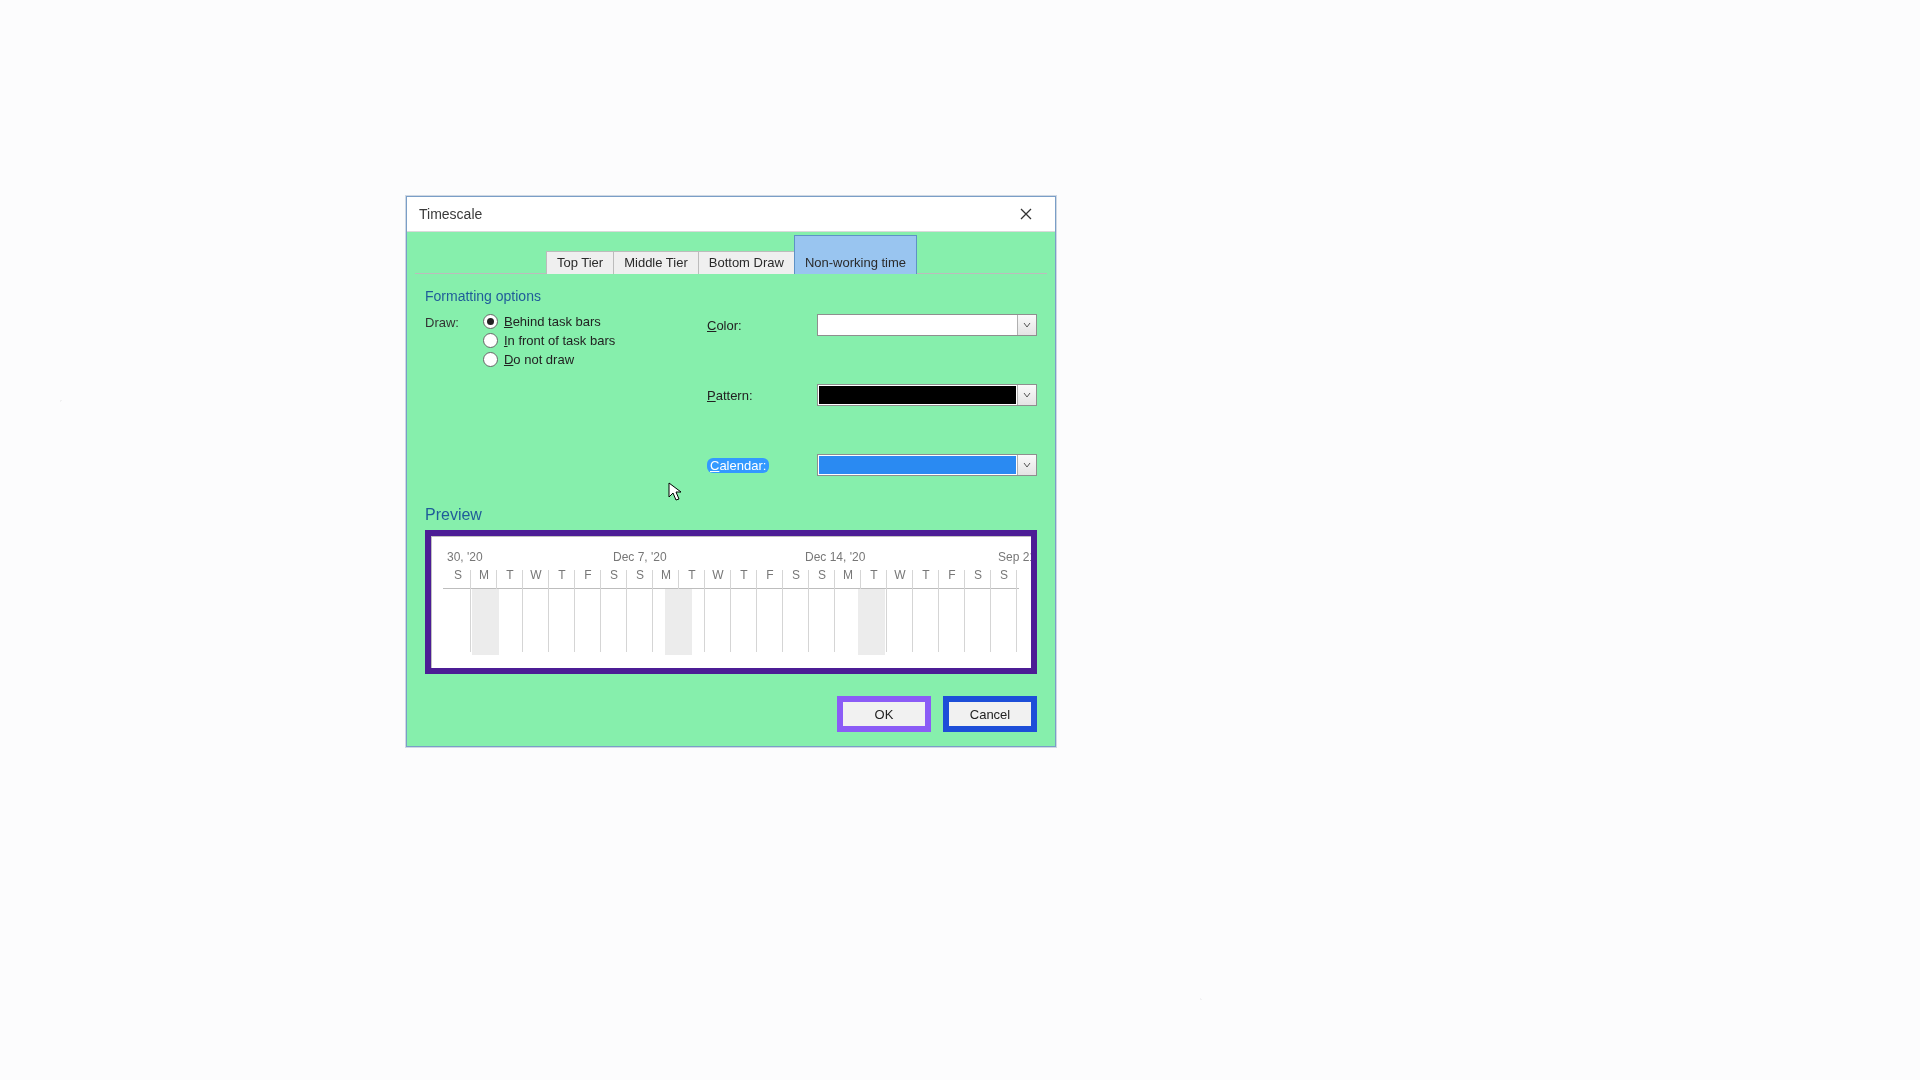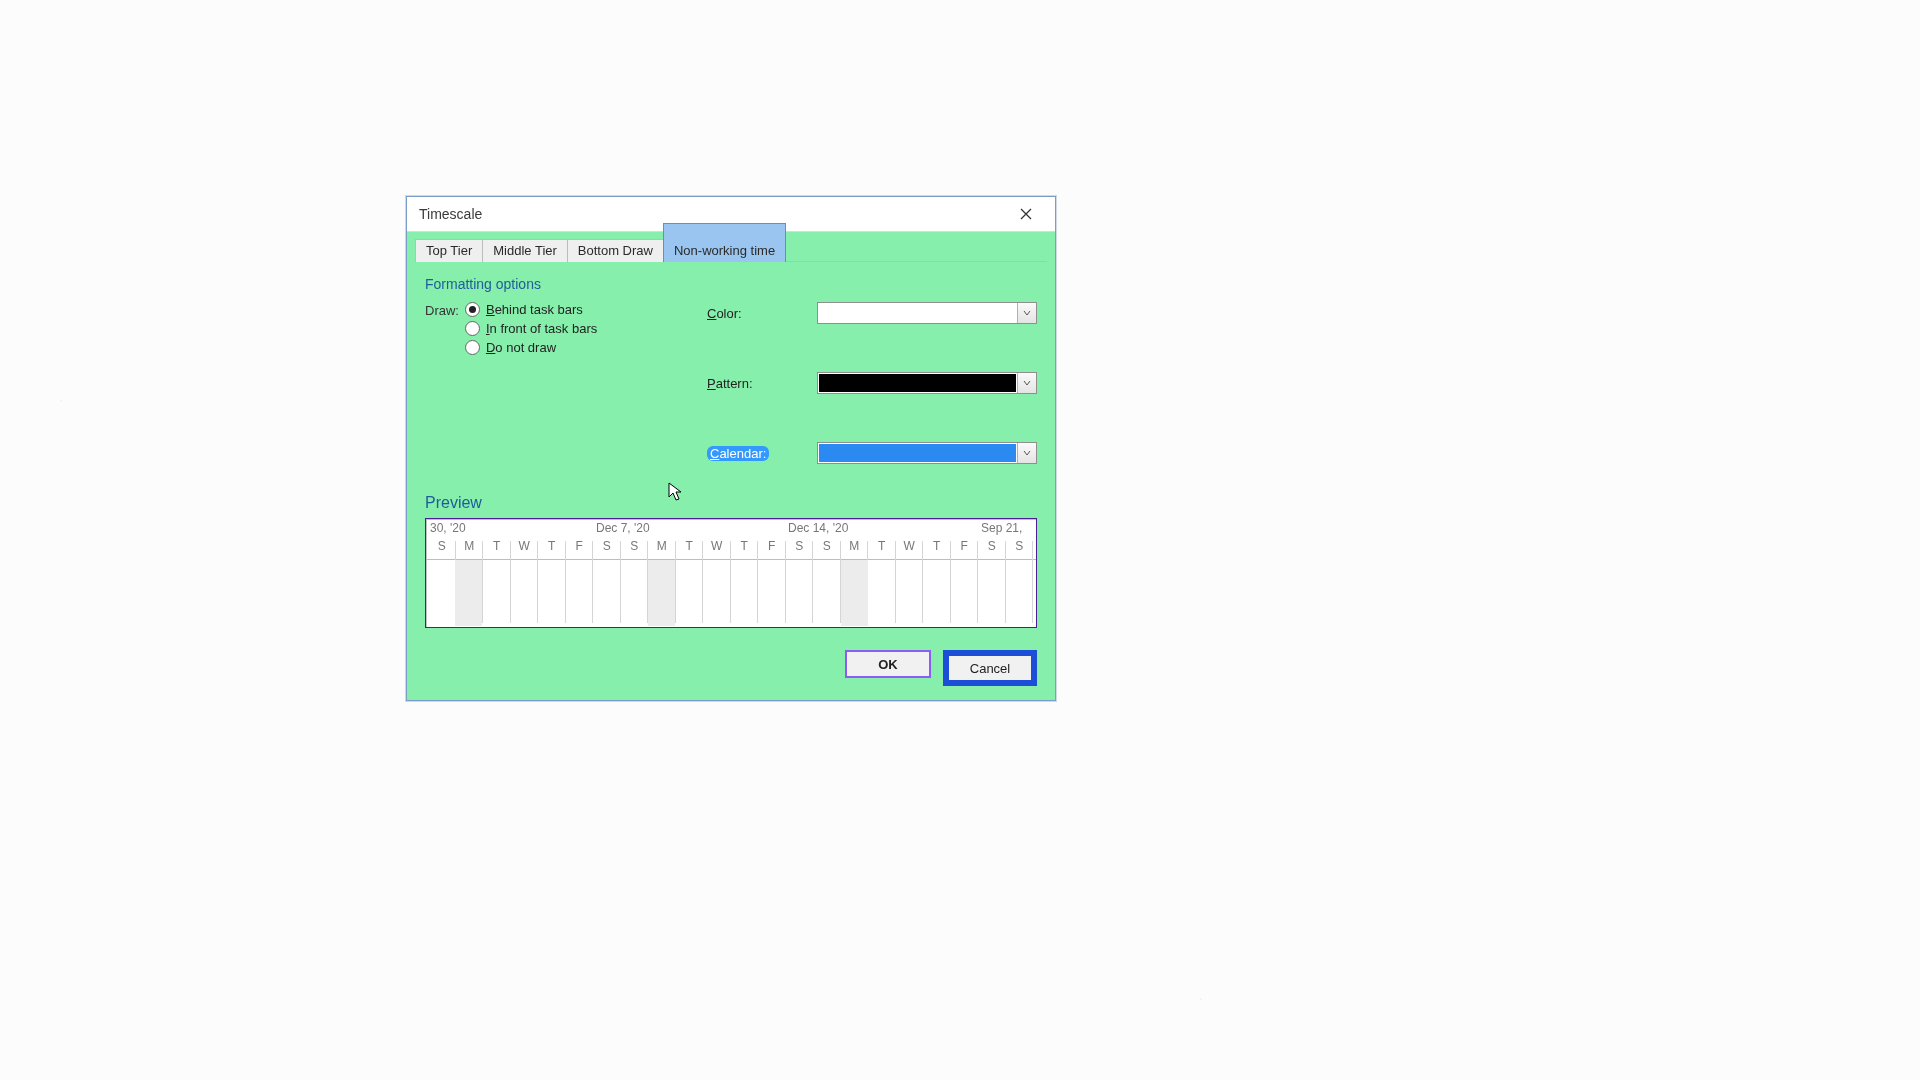--- a/index.html
+++ b/index.html
@@ -54,22 +54,23 @@
     align-items: center;
     justify-content: center;
     cursor: default;
   }
   .close-btn svg { width: 12px; height: 12px; }
 
   .tabs {
     display: flex;
     align-items: flex-end;
     height: 26px;
-    margin: 4px 8px 0 8px;
-    position: relative;
+    margin: 16px 8px 0 8px;
+    position: relative;
+    justify-content: center;
   }
   .tabs::after {
     content: "";
     position: absolute;
     left: 0; right: 0; bottom: 0;
     height: 1px;
     background: #bcbcbc;
   }
   .tab {
     border: 1px solid #bcbcbc;
@@ -100,21 +101,21 @@
     margin-bottom: 10px;
     font-size: 14px;
   }
 
   .options-row {
     display: flex;
     gap: 40px;
   }
   .draw-col {
     display: flex;
-    gap: 6px;
+    gap: 24px;
   }
   .draw-label {
     color: #333;
     padding-top: 1px;
   }
   .radio-list {
     display: flex;
     flex-direction: column;
     gap: 4px;
   }
@@ -176,24 +177,24 @@
   .combo.pattern .value { background: #000; margin: 1px; }
   .combo.calendar .value { background: #2a8af2; margin: 1px; }
 
   .preview-label {
     color: #1f5c99;
     margin-top: 30px;
     margin-bottom: 6px;
     font-size: 16px;
   }
   .preview-box {
-    border: 1px solid #4c1d95;
+    border: 6px solid #4c1d95;
     background: #fff;
     box-shadow: inset 1px 1px 0 #c0c0c0;
-    padding: 0;
+    padding: 12px;
     height: 108px;
     overflow: hidden;
     position: relative;
   }
   .pv-header {
     position: relative;
     height: 40px;
     border-bottom: 1px solid #bdbdbd;
   }
   .pv-weeklabel {
@@ -247,22 +248,21 @@
     height: 24px;
     border: 6px solid #1d4ed8;
     background: #f1f1f1;
     display: flex;
     align-items: center;
     justify-content: center;
     font-size: 13px;
     color: #222;
   }
   .btn.primary {
-    border: 2px solid #8b5cf6;
-    font-weight: bold;
+    border: 6px solid #8b5cf6;
   }
 
   .cursor {
     position: absolute;
     width: 16px; height: 20px;
     pointer-events: none;
   }
 </style>
 </head>
 <body>

